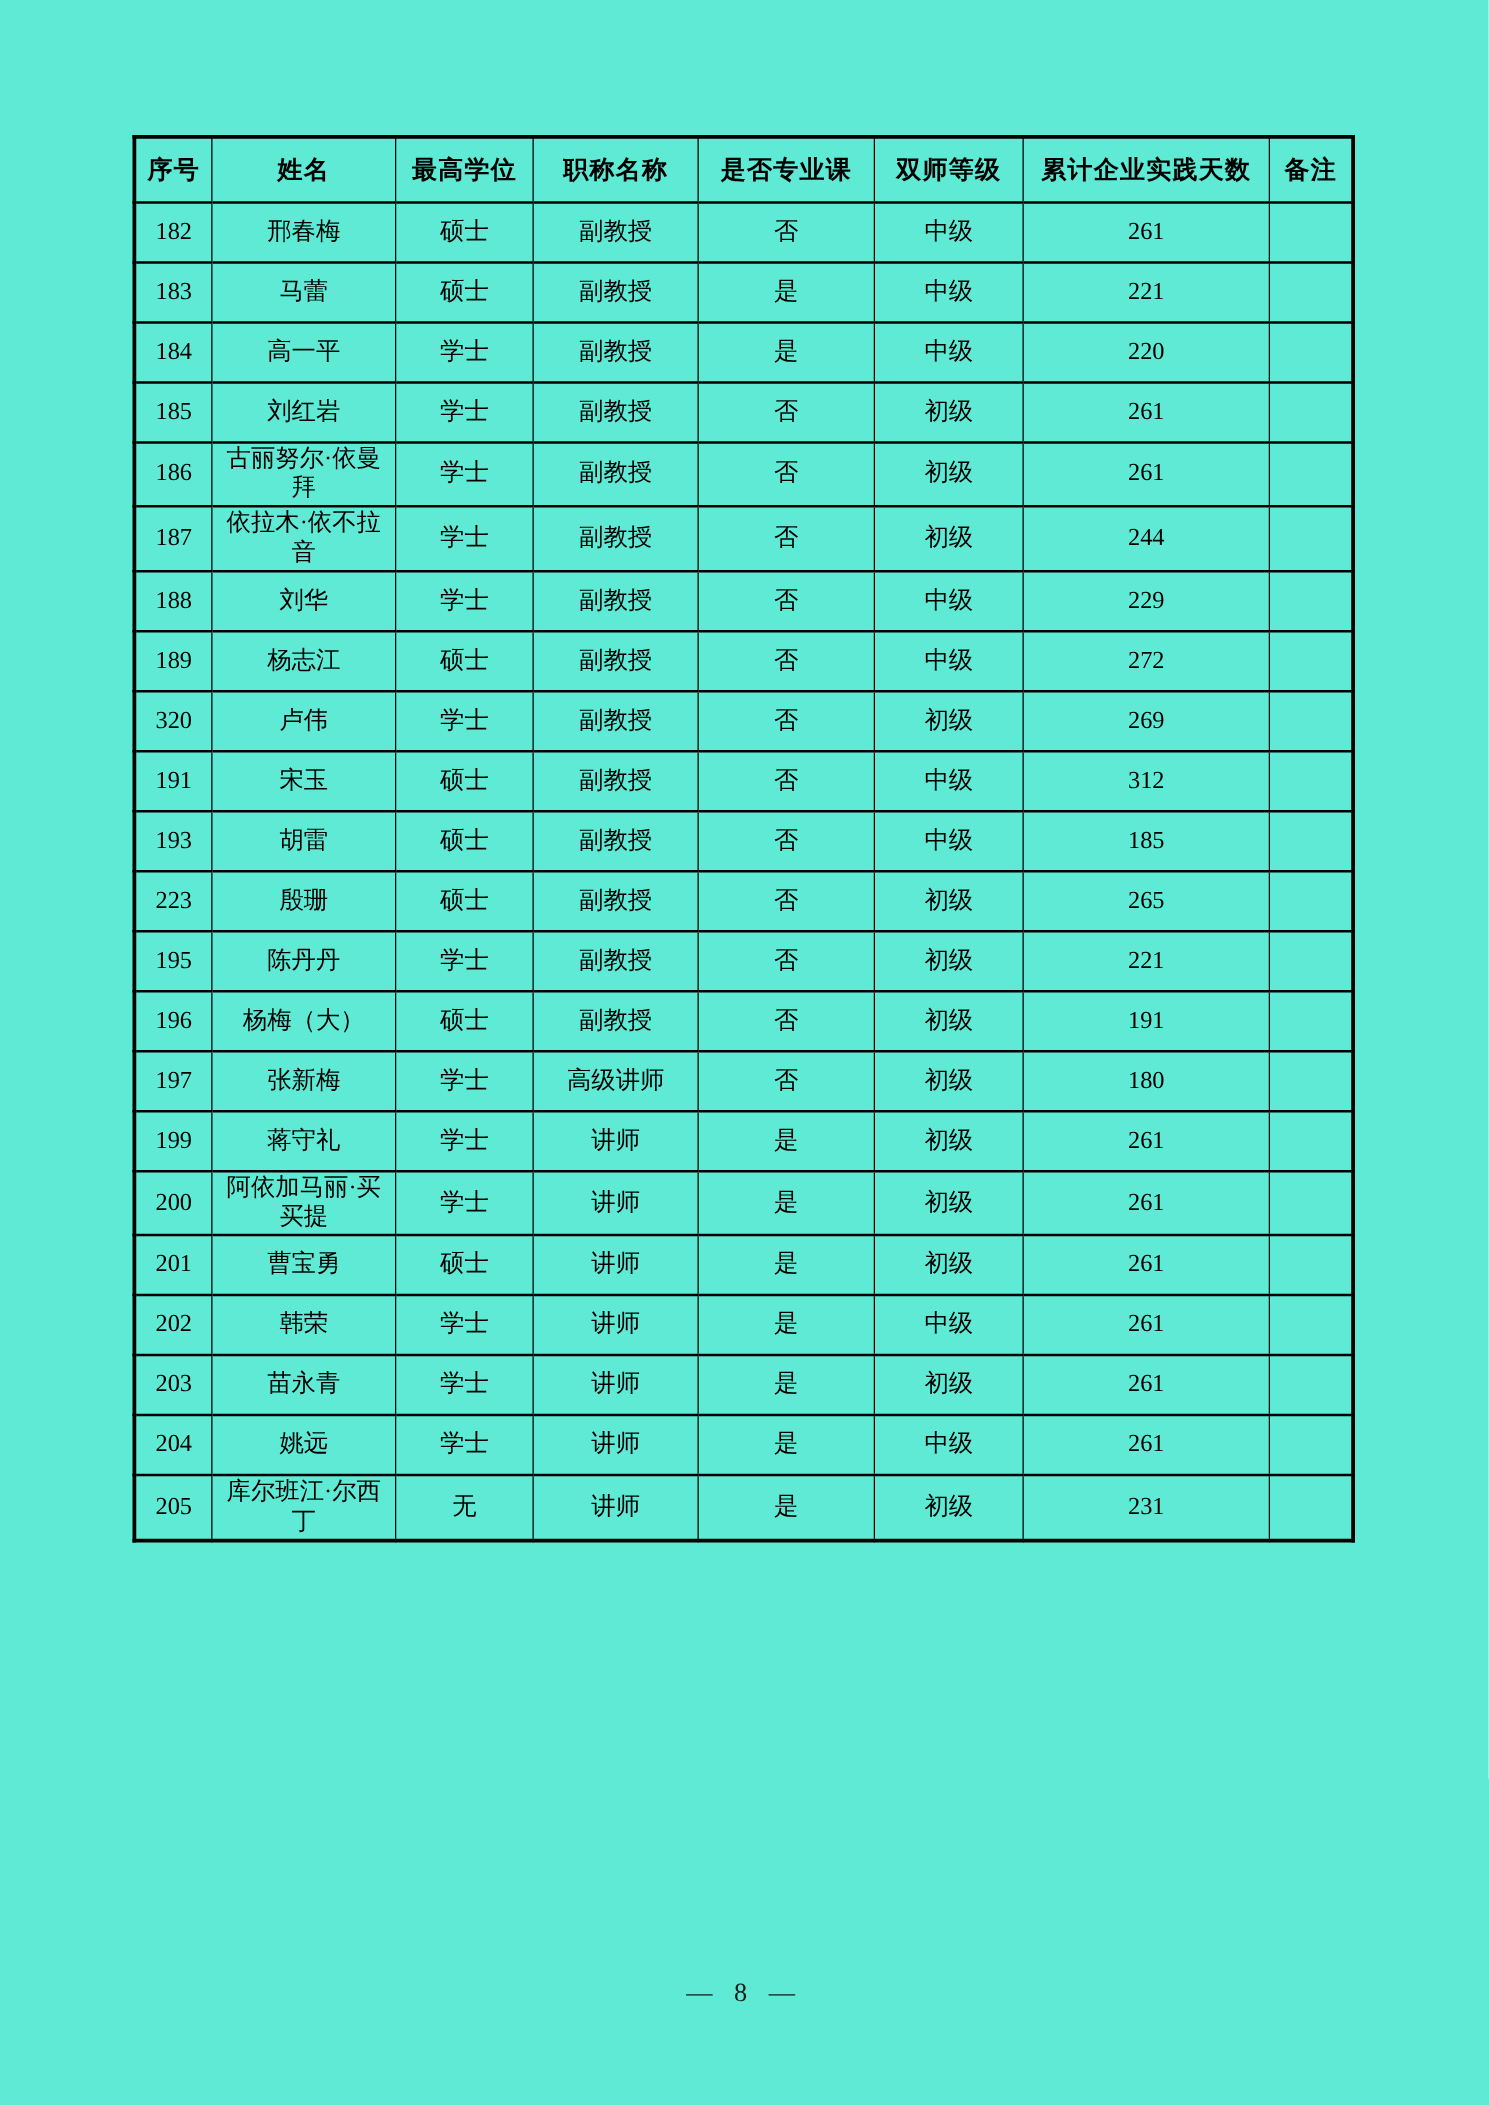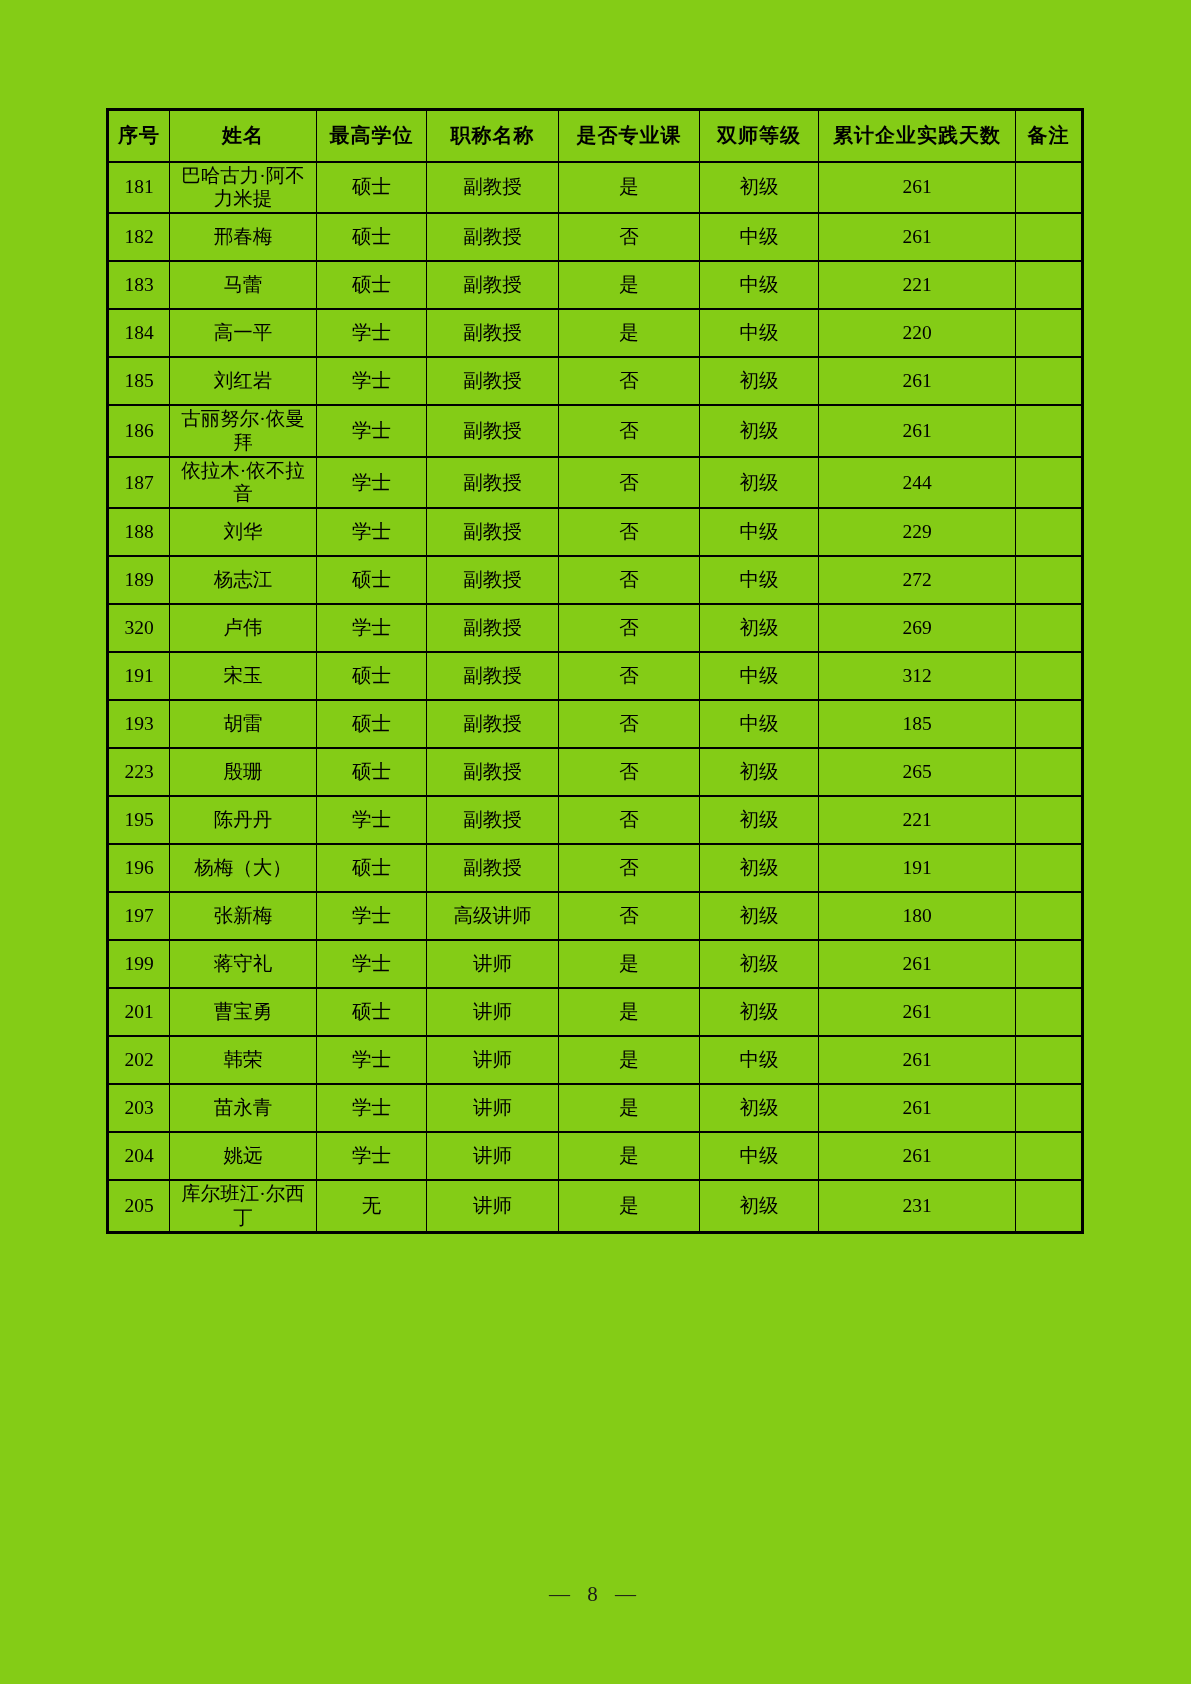--- a/index.html
+++ b/index.html
@@ -13,21 +13,21 @@
     position: relative;
     font-family: "Liberation Serif", "DejaVu Serif", serif;
     color: #000000;
   }
   .page {
     position: absolute;
     left: 0;
     top: 0;
     width: 1191px;
     height: 1684px;
-    background: #84cc16;
+    background: #5eead4;
   }
   table.roster {
     position: absolute;
     left: 106px;
     top: 108px;
     width: 975px;
     border-collapse: collapse;
     table-layout: fixed;
     border: 3px solid #000000;
   }
@@ -99,30 +99,20 @@
           <th>最高学位</th>
           <th>职称名称</th>
           <th>是否专业课</th>
           <th>双师等级</th>
           <th>累计企业实践天数</th>
           <th>备注</th>
         </tr>
     </thead>
     <tbody>
         <tr>
-          <td>181</td>
-          <td>巴哈古力·阿不力米提</td>
-          <td>硕士</td>
-          <td>副教授</td>
-          <td>是</td>
-          <td>初级</td>
-          <td>261</td>
-          <td></td>
-        </tr>
-        <tr>
           <td>182</td>
           <td>邢春梅</td>
           <td>硕士</td>
           <td>副教授</td>
           <td>否</td>
           <td>中级</td>
           <td>261</td>
           <td></td>
         </tr>
         <tr>
@@ -261,20 +251,30 @@
           <td>学士</td>
           <td>高级讲师</td>
           <td>否</td>
           <td>初级</td>
           <td>180</td>
           <td></td>
         </tr>
         <tr>
           <td>199</td>
           <td>蒋守礼</td>
+          <td>学士</td>
+          <td>讲师</td>
+          <td>是</td>
+          <td>初级</td>
+          <td>261</td>
+          <td></td>
+        </tr>
+        <tr>
+          <td>200</td>
+          <td>阿依加马丽·买买提</td>
           <td>学士</td>
           <td>讲师</td>
           <td>是</td>
           <td>初级</td>
           <td>261</td>
           <td></td>
         </tr>
         <tr>
           <td>201</td>
           <td>曹宝勇</td>

